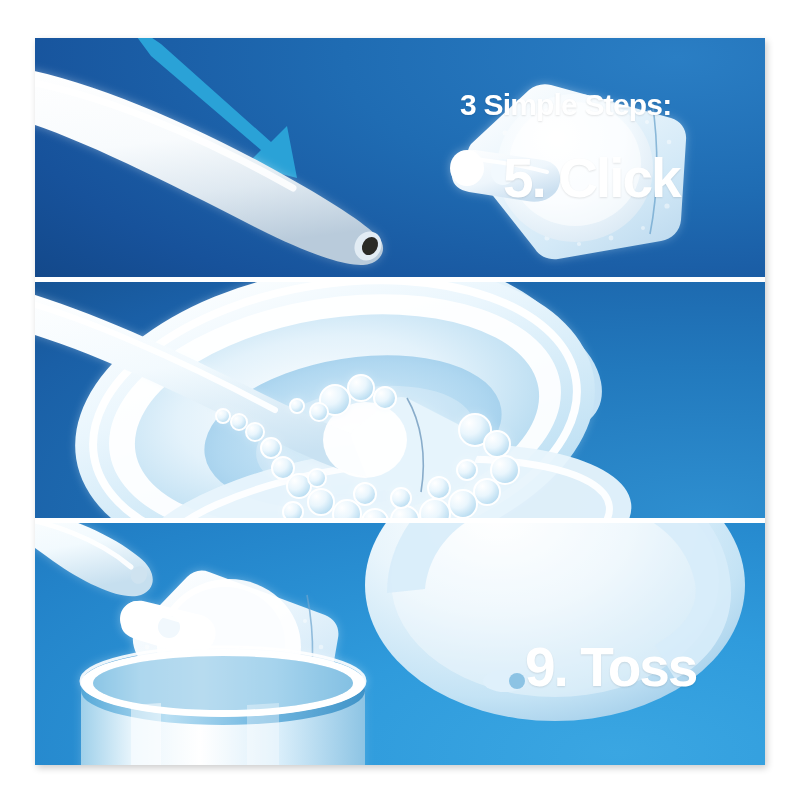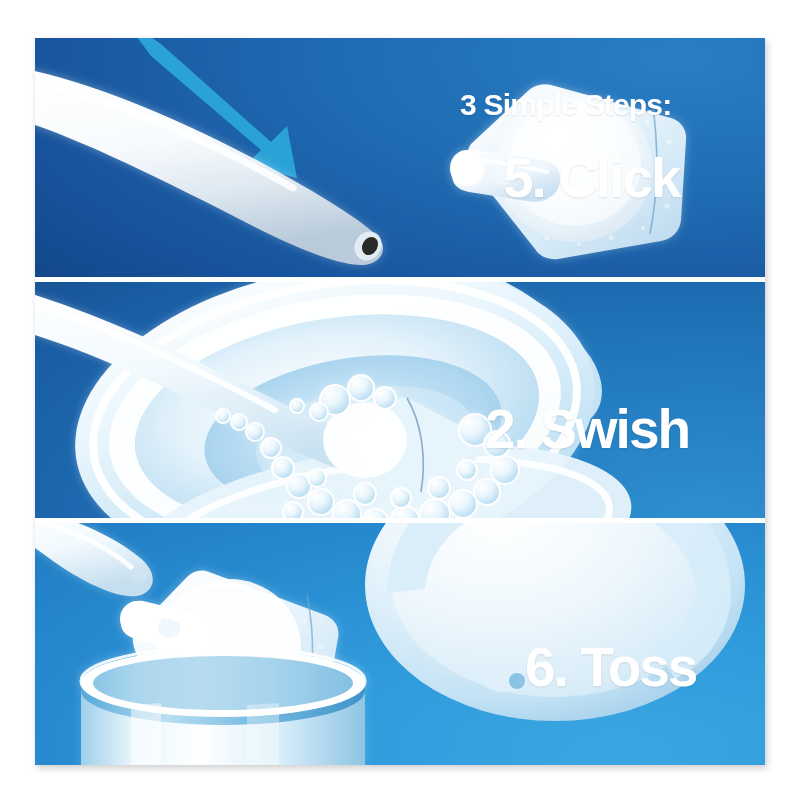--- a/index.html
+++ b/index.html
@@ -339,21 +339,20 @@
             <circle cx="330" cy="212" r="11"></circle>
             <circle cx="366" cy="216" r="10"></circle>
             <circle cx="404" cy="206" r="11"></circle>
             <circle cx="432" cy="188" r="10"></circle>
             <circle cx="282" cy="196" r="9"></circle>
             <circle cx="258" cy="230" r="10"></circle>
           </g>
         </svg>
       </div>
 
-      <div class="txt" id="step-2-label">2. Swish</div>
     </div>
 
     <div class="panel" id="panel-3">
       <div class="bg"></div>
 
       <div class="art">
         <svg viewBox="0 0 730 242" preserveAspectRatio="none">
           <defs>
             <linearGradient id="canG" x1="0" y1="0" x2="1" y2="0">
               <stop offset="0%" stop-color="#9fd0ea"></stop>
@@ -473,17 +472,17 @@
             <ellipse cx="188" cy="160" rx="130" ry="27" fill="#7bbde2" opacity="0.55"></ellipse>
 
             <ellipse cx="188" cy="158" rx="142" ry="34" fill="none" stroke="#ffffff" stroke-width="3" opacity="0.9"></ellipse>
 
             <path d="M96 182 L96 250 L126 250 L126 180 Z" fill="#ffffff" opacity="0.5"></path>
             <path d="M212 182 L212 250 L244 250 L244 180 Z" fill="#ffffff" opacity="0.35"></path>
           </g>
         </svg>
       </div>
 
-      <div class="txt" id="step-3-label">6. Toss</div>
+      <div class="txt" id="step-3-label">9. Toss</div>
     </div>
 
   </div>
 </div>
 
 </body></html>

